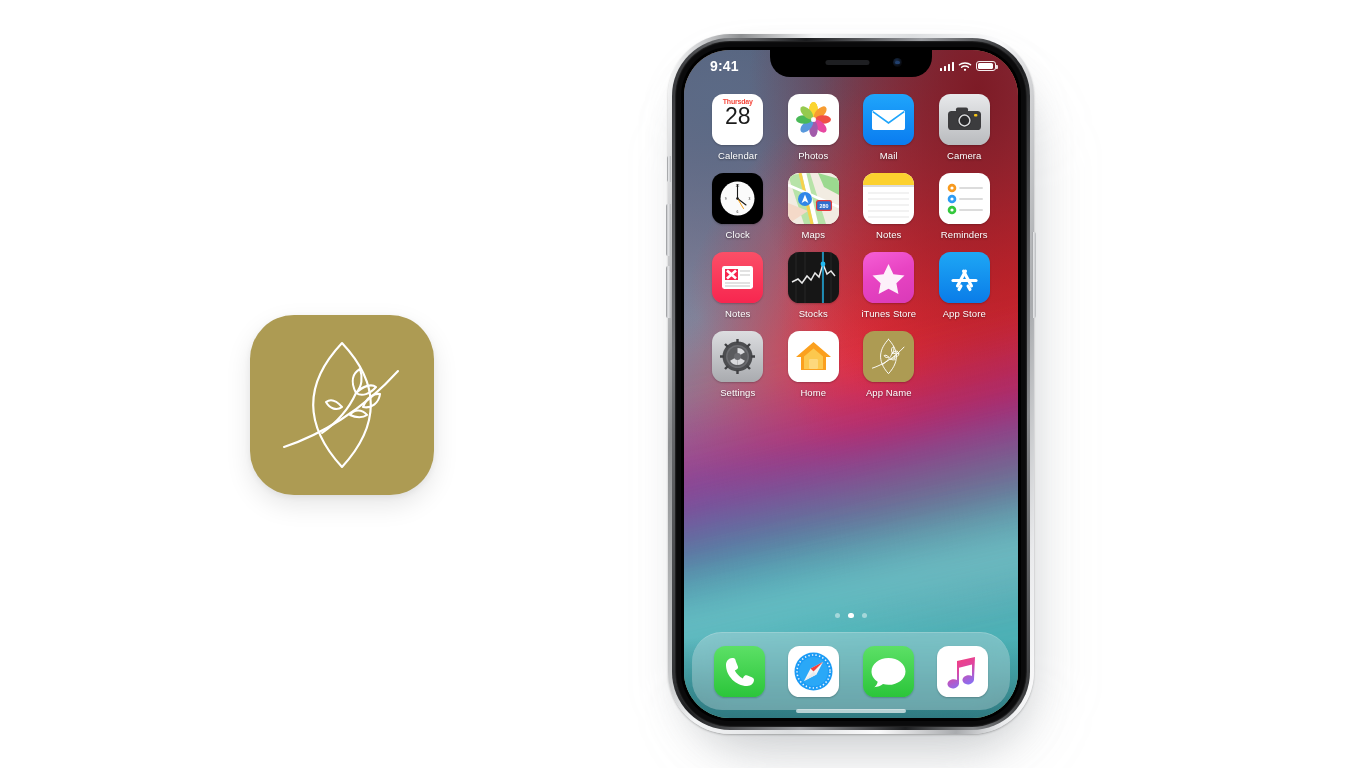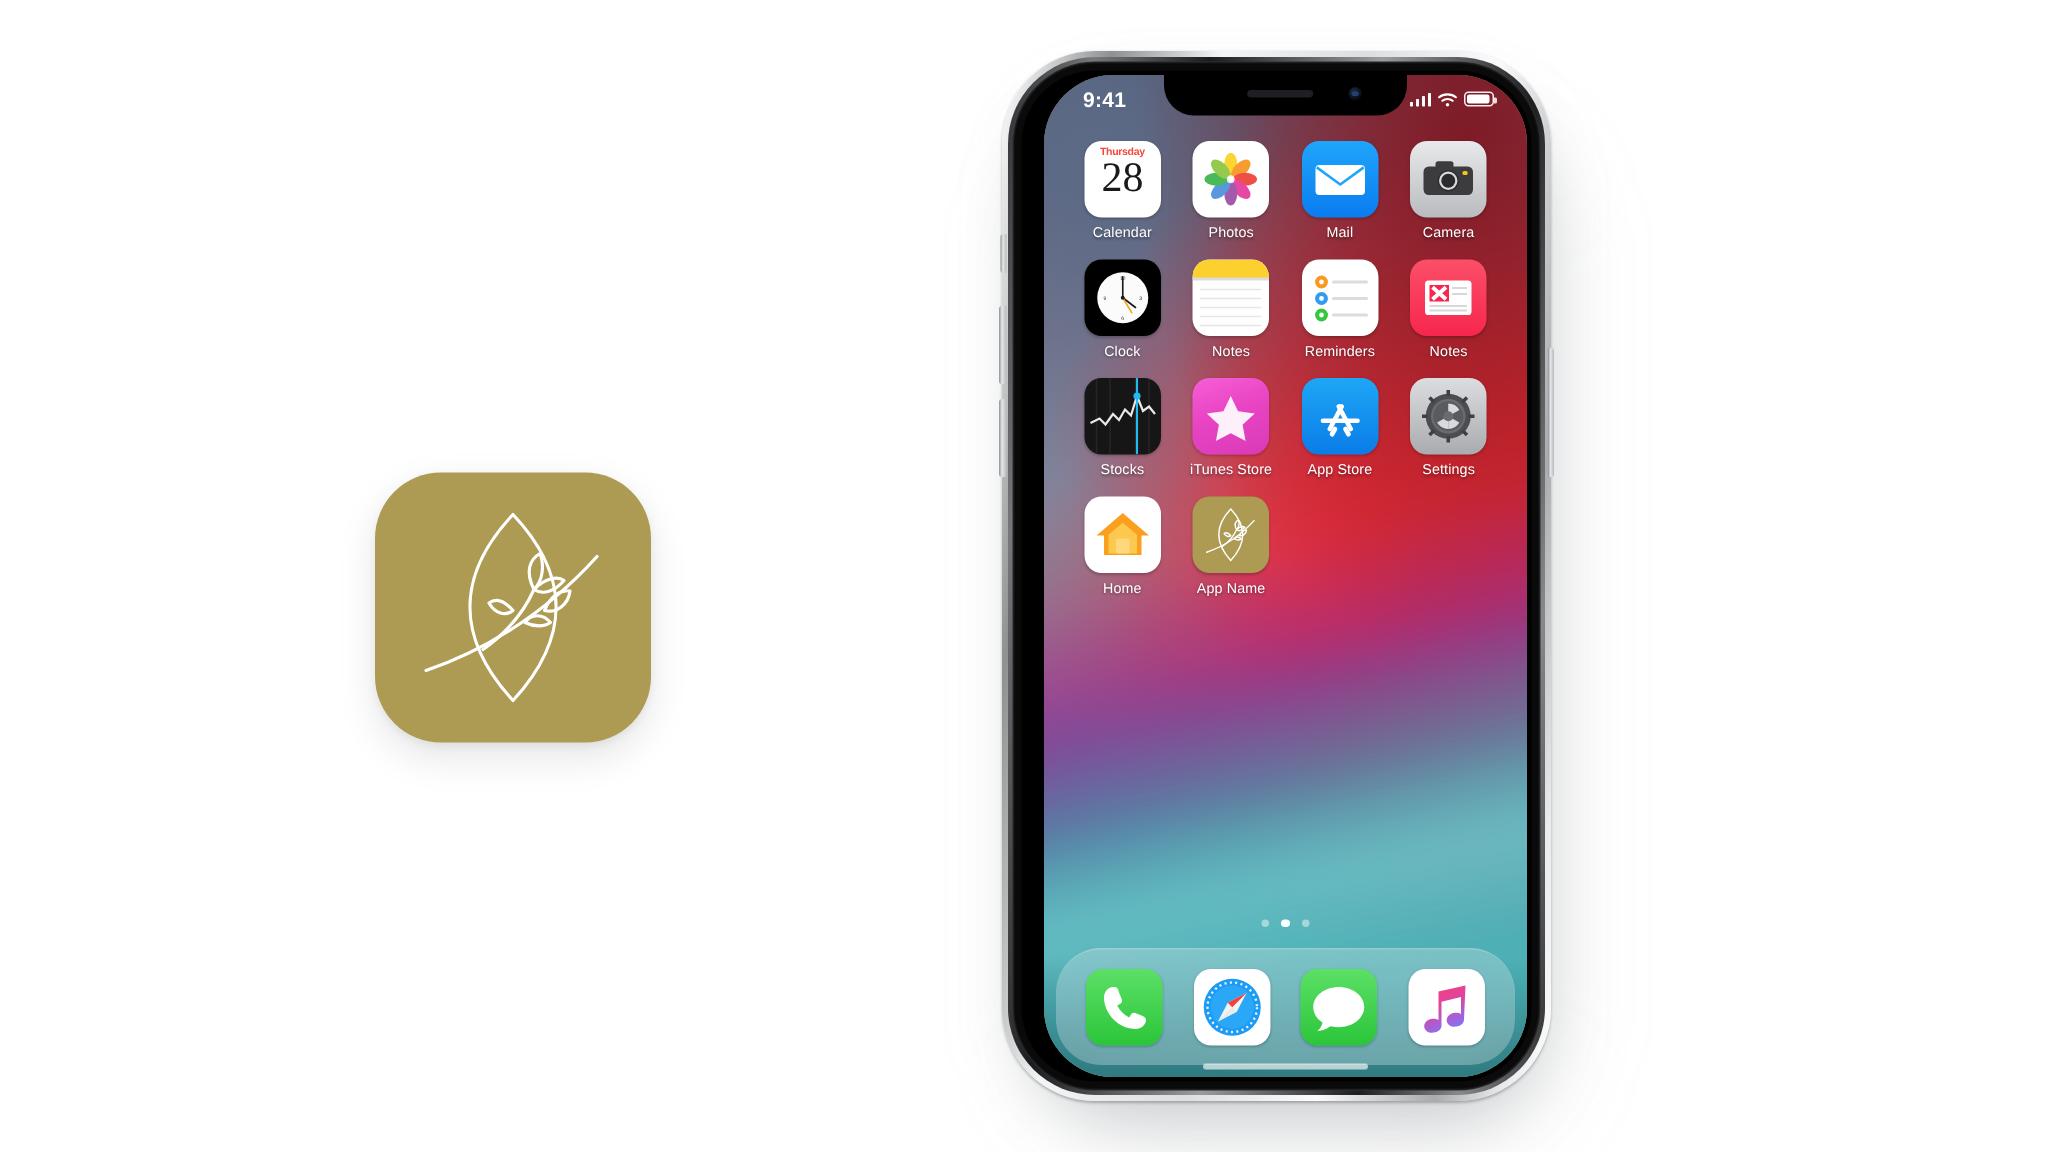--- a/index.html
+++ b/index.html
@@ -58,21 +58,20 @@
   }
   .bezel{
     position:absolute;left:13px;top:13px;right:13px;bottom:13px;border-radius:49px;
     background:#000;
     overflow:hidden;
   }
   .screen{
     position:absolute;left:3px;top:3px;right:3px;bottom:3px;border-radius:46px;
     overflow:hidden;
     background:#a16207;
-    margin-left:12px;
   }
 
   
   .wallpaper{position:absolute;inset:0;}
   .wp-base{
     position:absolute;inset:0;
     background:
       radial-gradient(125% 95% at 88% 6%, #7d1b26 0%, rgba(125,27,38,0) 55%),
       radial-gradient(110% 80% at 96% 34%, #e8272c 0%, rgba(232,39,44,0) 62%),
       radial-gradient(120% 70% at 70% 47%, #ef2f3a 0%, rgba(239,47,58,0) 60%),
@@ -275,21 +274,21 @@
           </div>
         </div>
 
         <div class="grid">
 
 
           <div class="app">
             <div class="icon" style="background:#fff;">
               <div style="position:absolute;inset:0;display:flex;flex-direction:column;align-items:center;">
                 <div style="font-size:7px;color:#f5473b;font-weight:bold;margin-top:4px;letter-spacing:-.2px;">Thursday</div>
-                <div style="font-size:28px;color:#1a1a1a;line-height:.95;margin-top:1px;font-weight:300;font-family:Liberation Serif, serif;">28</div>
+                <div style="font-size:23px;color:#1a1a1a;line-height:.95;margin-top:1px;font-weight:300;">28</div>
               </div>
             </div>
             <div class="app-label">Calendar</div>
           </div>
 
           <div class="app">
             <div class="icon" style="background:#fff;">
               <svg viewBox="0 0 51 51">
                 <g transform="translate(25.5,25.5)" opacity=".92">
                   <g id="pet">
@@ -347,20 +346,41 @@
                   <text x="25.5" y="13.6">12</text>
                     <text x="37.5" y="26.9">3</text>
                   <text x="25.5" y="40.2">6</text>
                     <text x="13.6" y="26.9">9</text>
                 </g>
               </svg>
             </div>
             <div class="app-label">Clock</div>
           </div>
 
+          <div class="app">
+            <div class="icon" style="background:#efe9de;">
+              <svg viewBox="0 0 51 51">
+                <rect x="0" y="0" width="51" height="51" fill="#f2ece2"></rect>
+                <path d="M0 2 L22 0 L38 51 L16 51 Z" fill="#b7e3a8"></path>
+                <path d="M30 0 L51 6 L51 22 L36 14 Z" fill="#9bd98f"></path>
+                <path d="M0 30 L20 38 L0 51 Z" fill="#f4d9c8"></path>
+                <path d="M16 0 L28 51" stroke="#fff" stroke-width="4.5" fill="none"></path>
+                <path d="M12 0 L24 51" stroke="#f7d24c" stroke-width="3" fill="none"></path>
+                <path d="M0 12 L51 34" stroke="#ffffff" stroke-width="2.6" fill="none"></path>
+                <circle cx="17" cy="26" r="7" fill="#2f86e8"></circle>
+                <path d="M17 21.5 L20.4 30 L17 28 L13.6 30 Z" fill="#fff"></path>
+                <g transform="translate(28,27)">
+                  <rect x="0" y="0" width="16" height="11" rx="2.2" fill="#e23b3b"></rect>
+                  <rect x="1.2" y="1.2" width="13.6" height="8.6" rx="1.6" fill="#2f6fd0"></rect>
+                  <text x="8" y="8" font-size="5.4" fill="#fff" text-anchor="middle" font-family="Liberation Sans, sans-serif" font-weight="bold">280</text>
+                </g>
+              </svg>
+            </div>
+            <div class="app-label">Maps</div>
+          </div>
 
 
           <div class="app">
             <div class="icon" style="background:#fff;">
               <svg viewBox="0 0 51 51">
                 <rect x="0" y="0" width="51" height="13" fill="#fcd12f"></rect>
                 <rect x="0" y="12" width="51" height="2" fill="#dcdcdc"></rect>
                 <g stroke="#e6e6e6" stroke-width="1.1">
                   <line x1="5" y1="20" x2="46" y2="20"></line>
                     <line x1="5" y1="26" x2="46" y2="26"></line>

